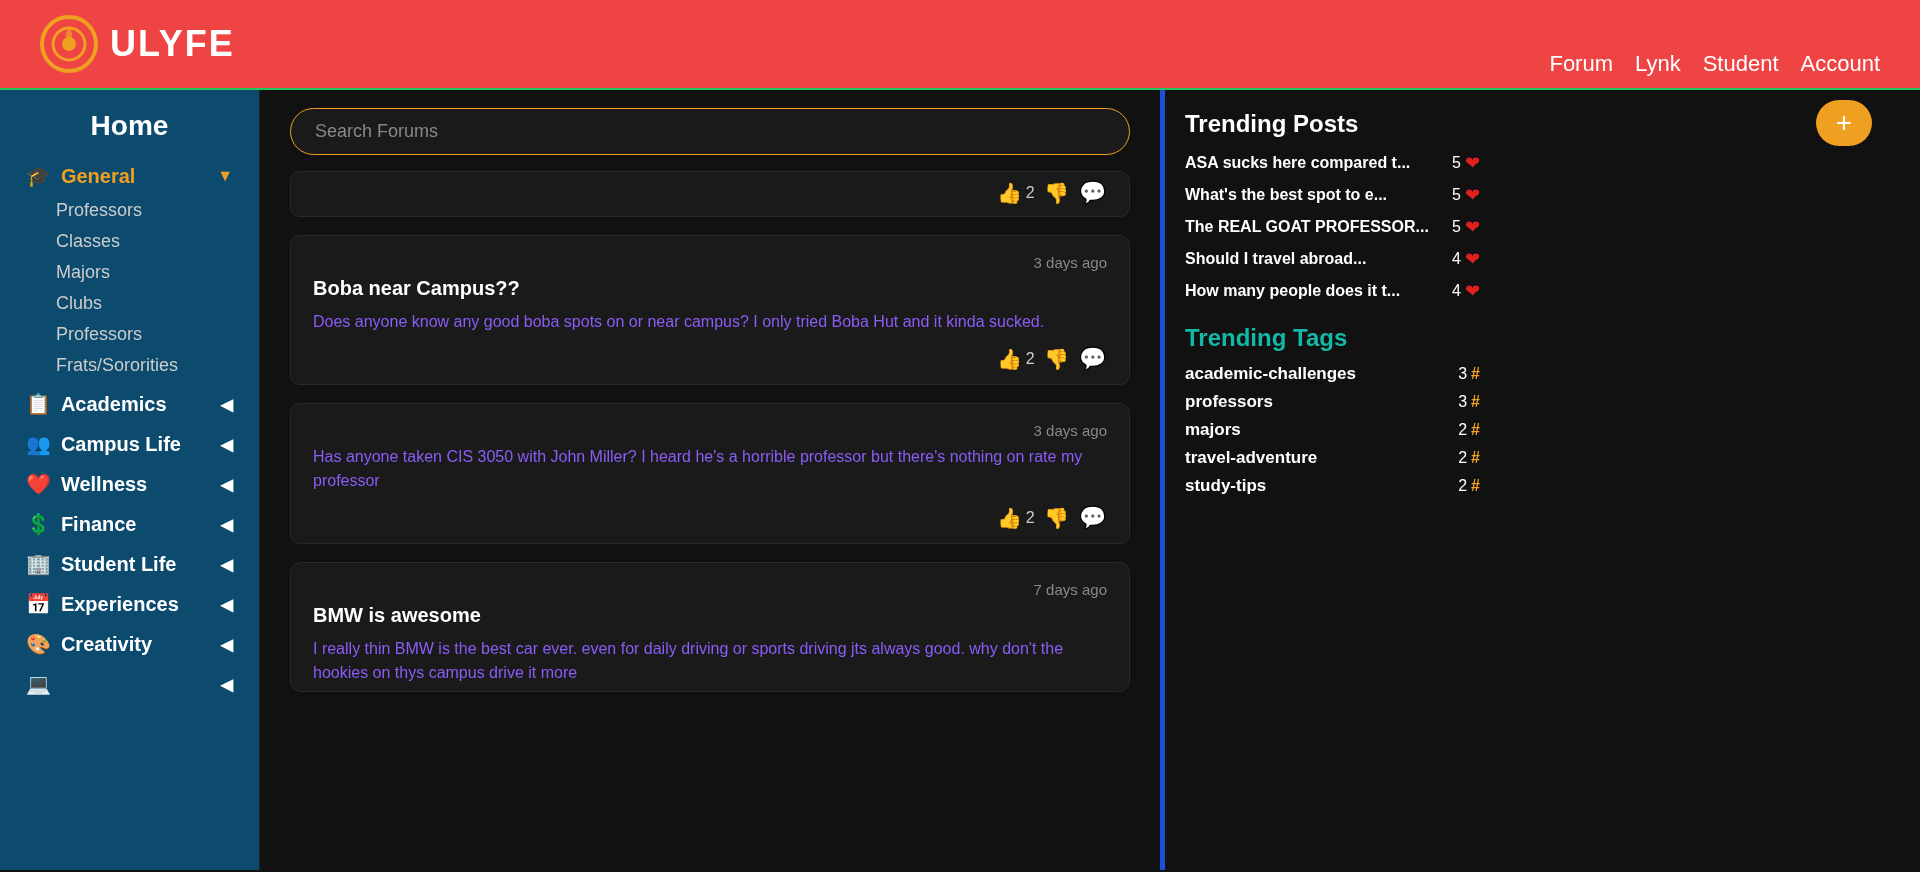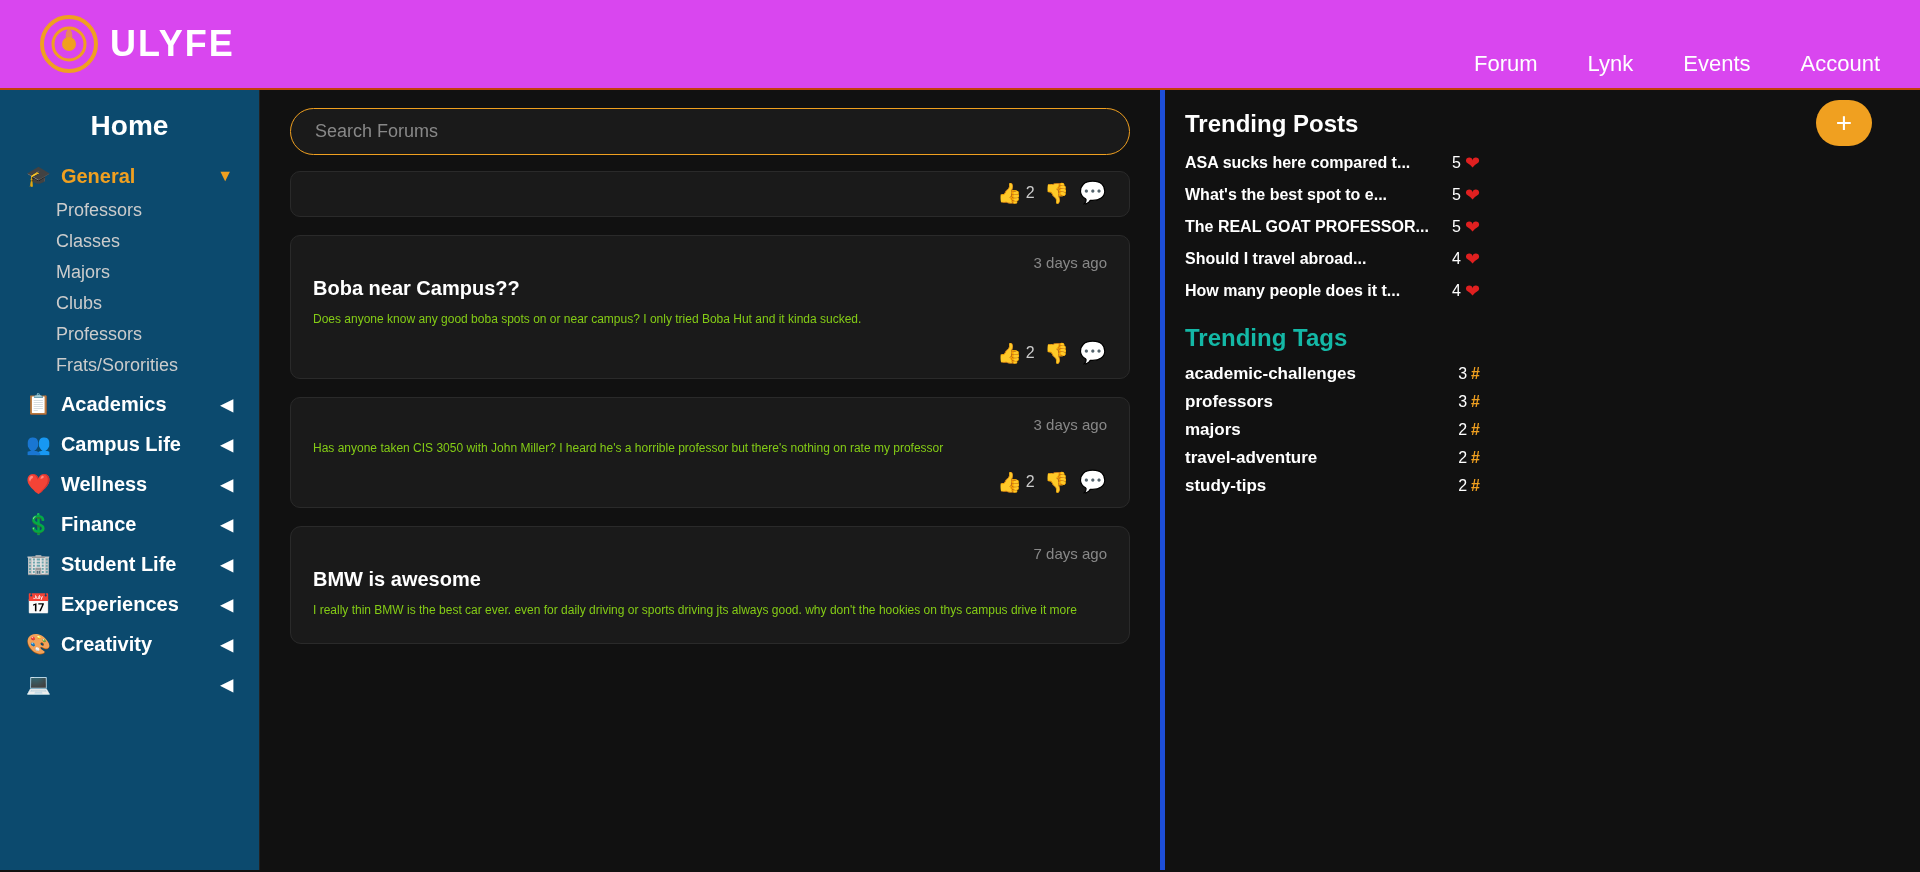--- a/index.html
+++ b/index.html
@@ -6,22 +6,22 @@
     body {
       background: #111;
       color: #fff;
       font-family: 'Segoe UI', Arial, sans-serif;
       min-height: 872px;
       overflow-x: hidden;
     }
 
     
     .header {
-      background: #d946ef;
-      border-bottom: 2px solid #c2410c;
+      background: #ef4444;
+      border-bottom: 2px solid #22c55e;
       display: flex;
       align-items: center;
       justify-content: space-between;
       padding: 16px 40px;
       height: 90px;
     }
     .logo-area {
       display: flex;
       align-items: center;
       gap: 12px;
@@ -31,21 +31,21 @@
       height: 58px;
     }
     .logo-text {
       font-size: 36px;
       font-weight: 700;
       color: #fff;
       letter-spacing: 2px;
     }
     .header-nav {
       display: flex;
-      gap: 50px;
+      gap: 22px;
       align-items: flex-end;
       margin-top: 40px;
     }
     .header-nav a {
       color: #fff;
       text-decoration: none;
       font-size: 22px;
       font-weight: 400;
     }
 
@@ -157,22 +157,22 @@
       font-size: 15px;
       margin-bottom: 6px;
     }
     .post-title {
       font-size: 20px;
       font-weight: 700;
       color: #fff;
       margin-bottom: 10px;
     }
     .post-body {
-      font-size: 12px;
-      color: #84cc16;
+      font-size: 16px;
+      color: #8b5cf6;
       line-height: 1.5;
       margin-bottom: 12px;
     }
     .post-actions {
       display: flex;
       align-items: center;
       gap: 10px;
       justify-content: flex-end;
     }
     .post-action-btn {
@@ -282,21 +282,21 @@
       <circle cx="29" cy="29" r="27" fill="none" stroke="#f0a020" stroke-width="4"></circle>
       <circle cx="29" cy="29" r="16" fill="none" stroke="#f0a020" stroke-width="3"></circle>
       <circle cx="29" cy="29" r="7" fill="#f0a020"></circle>
       <path d="M29 12 Q36 22 29 29 Q22 22 29 12" fill="#f0a020" opacity="0.7"></path>
     </svg>
     <span class="logo-text">ULYFE</span>
   </div>
   <nav class="header-nav">
     <a href="#">Forum</a>
     <a href="#">Lynk</a>
-    <a href="#">Events</a>
+    <a href="#">Student</a>
     <a href="#">Account</a>
   </nav>
 </header>
 
 <div class="layout">
 
   <aside class="sidebar">
     <div class="sidebar-home">Home</div>
 
     <div class="sidebar-section">

